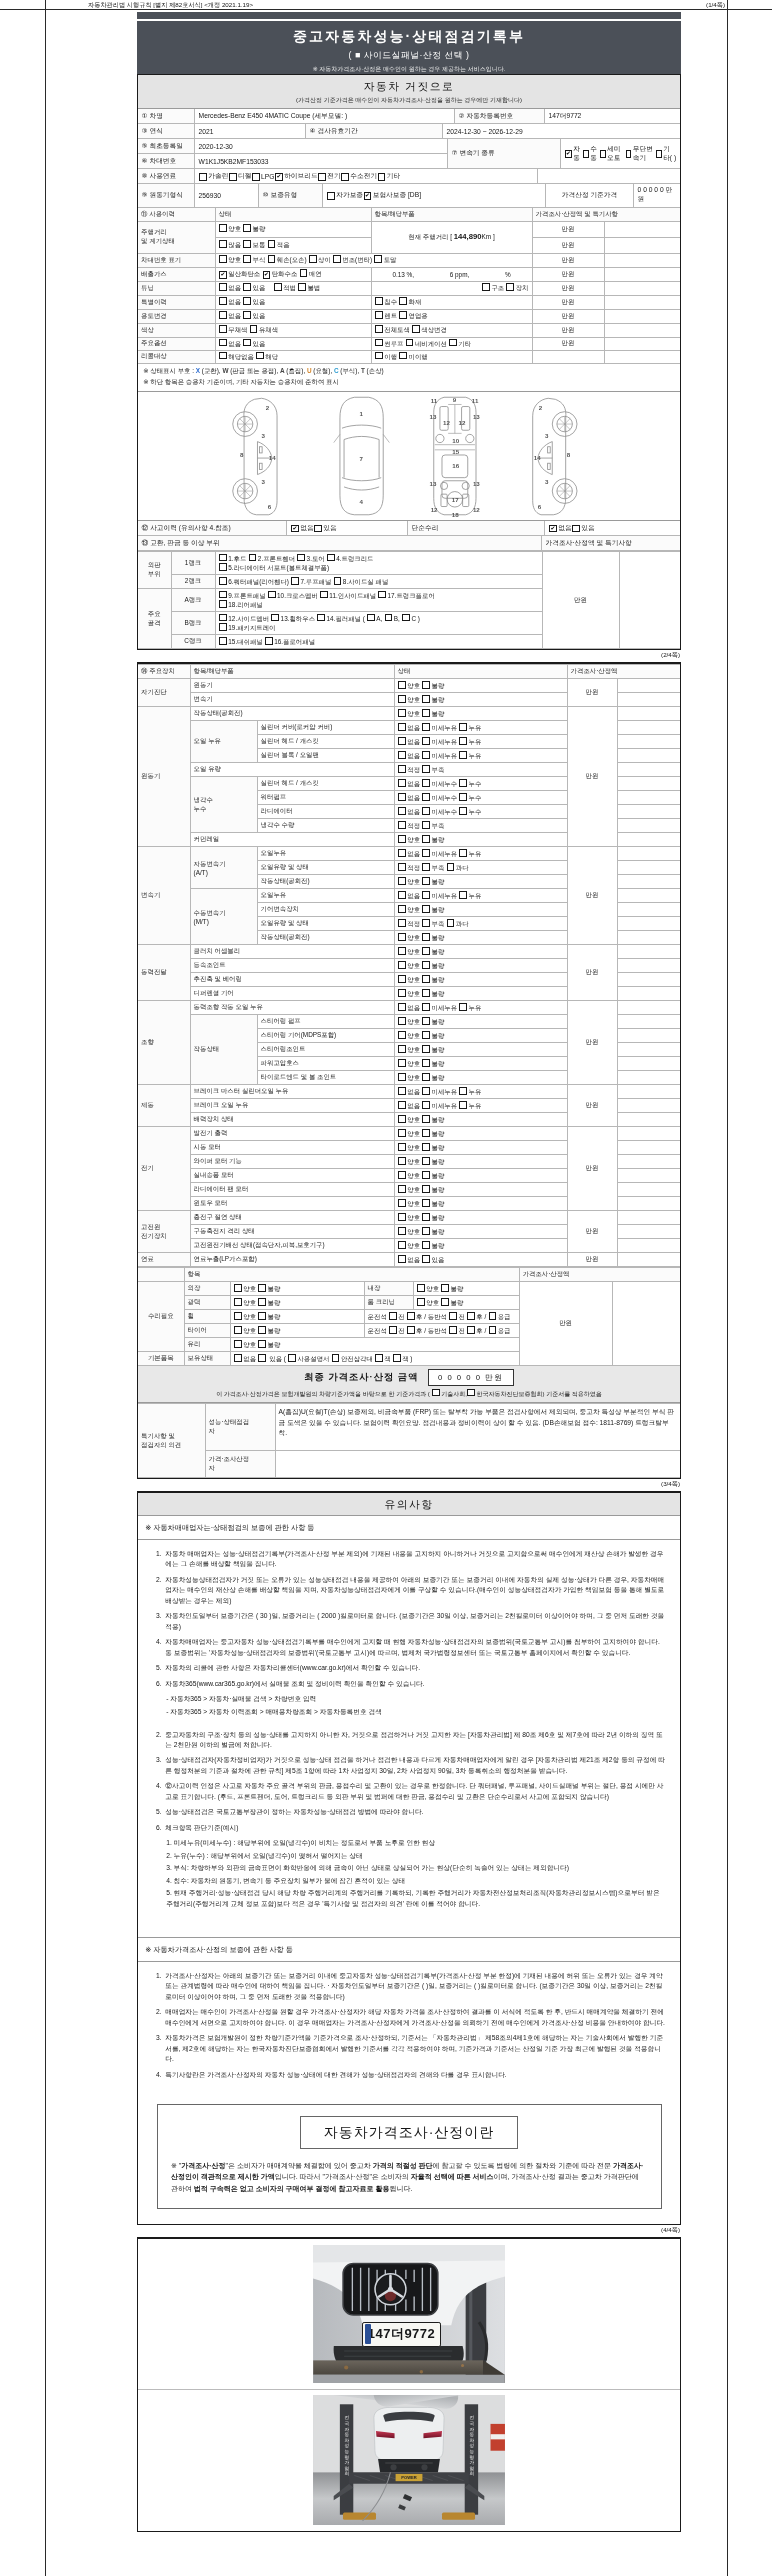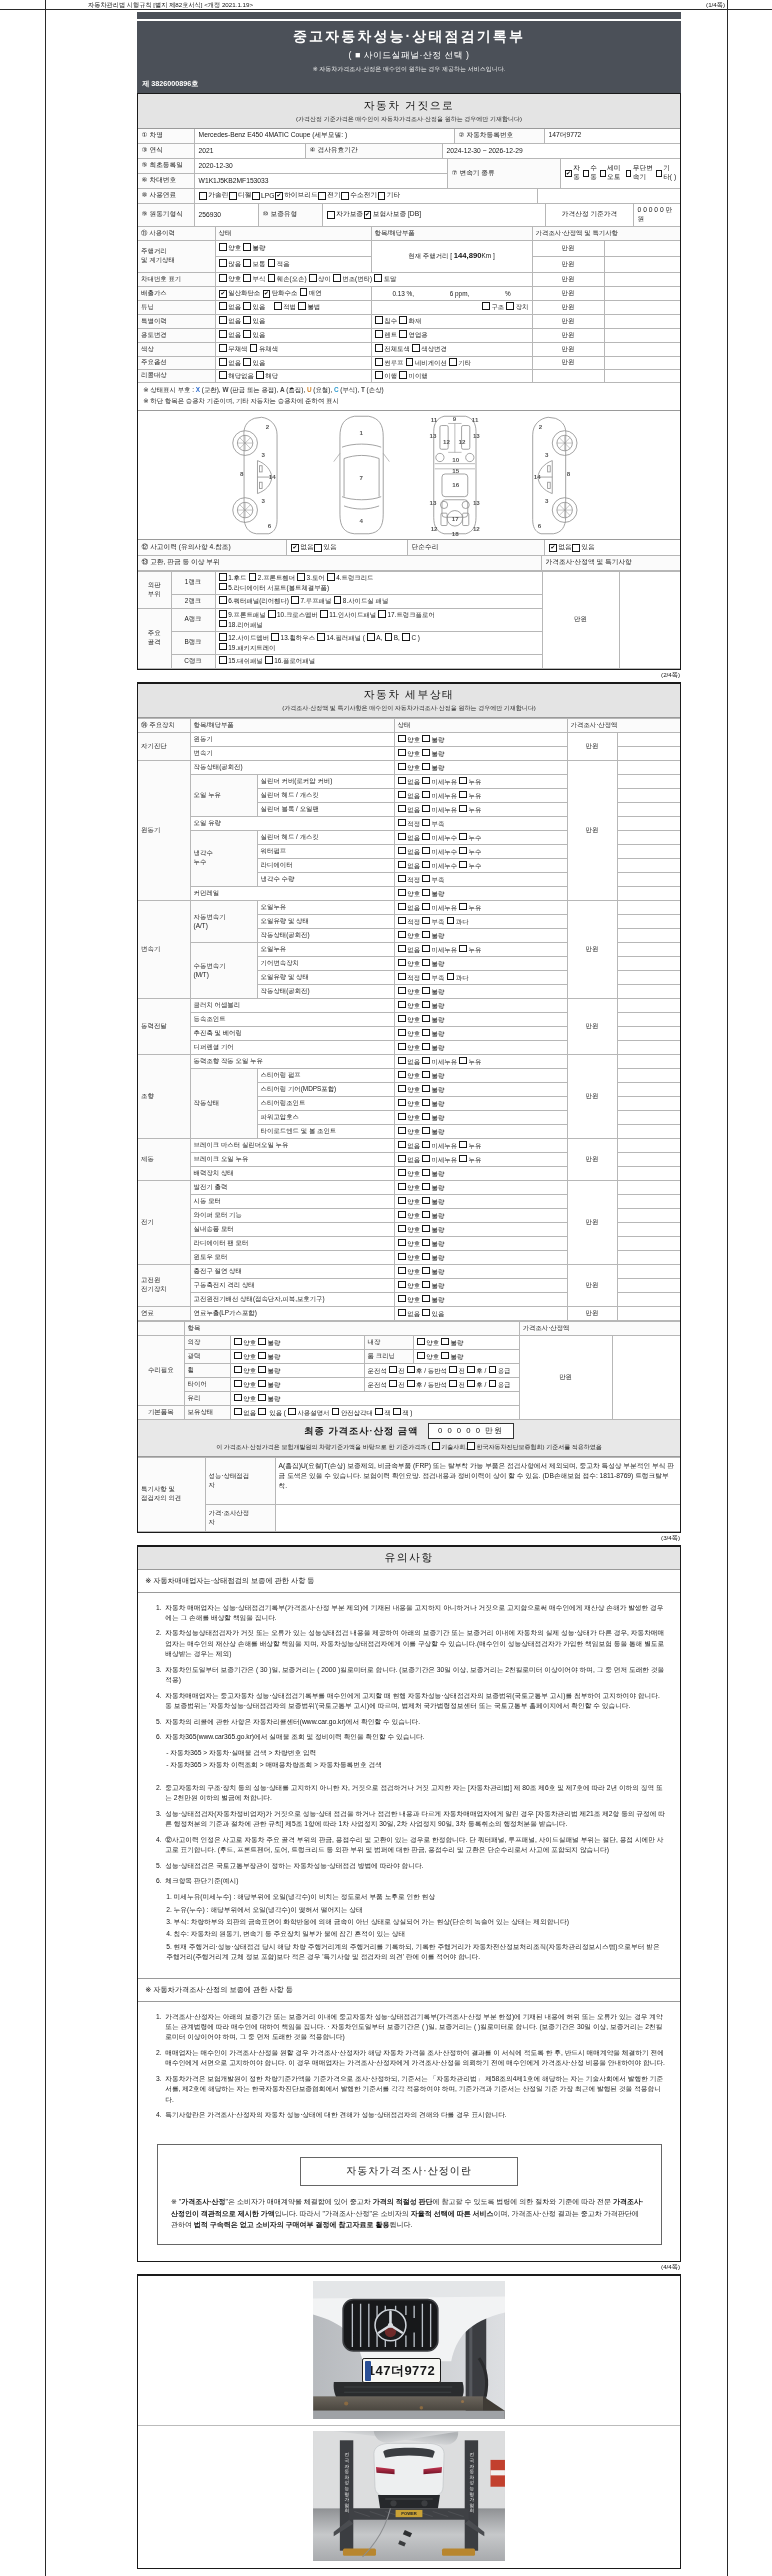--- a/index.html
+++ b/index.html
@@ -47,27 +47,27 @@
   .note2{font-size:6.4px;padding:1px 5.2px 3.6px}
   .notesbox{border-bottom:0.5px solid #9a9a9a}
   .diagwrap{border-bottom:0.5px solid #9a9a9a;padding:2.1px 0;text-align:center}
   .bigband{background:#e8e8e8;border-bottom:0.5px solid #9a9a9a;padding:3.1px 0 3.6px;text-align:center}
   .bigband .row1{display:flex;justify-content:center;align-items:center;gap:9.3px}
   .bigband .t{font-size:9.3px;font-weight:bold;letter-spacing:1px}
   .bigband .amt{border:1px solid #333;background:#fff;padding:2.1px 9.3px;font-size:7.7px;letter-spacing:1.5px}
   .bigband .sub{font-size:6px;margin-top:3.1px}
   
   .subhead{font-size:7.2px;padding:6.2px 7.2px;border-bottom:0.5px solid #9a9a9a}
-  .subhead.btop{border-top:0.5px solid #9a9a9a;margin-top:8px}
+  .subhead.btop{border-top:0.5px solid #9a9a9a;margin-top:21px}
   .nlist{padding:4.1px 5.2px 5.2px}
   .ni{display:flex;margin:5.2px 7.2px;font-size:6.7px;line-height:1.55}
   .ni .nn{flex:none;width:11.3px;margin-right:3.6px;text-align:right}
   .ni.tight{margin:2.1px 7.2px 2.1px 23px}
   .defbox{border:0.8px solid #666;margin:13.4px 18.5px 15.5px;padding:11.3px 13.4px 13.4px;}
-  .defbox .tt{border:0.8px solid #666;width:216px;margin:0 auto;text-align:center;padding:6.7px 0;font-size:10px;letter-spacing:1px}
+  .defbox .tt{border:0.8px solid #666;width:216px;margin:0 auto;text-align:center;padding:6.7px 0;font-size:14px;letter-spacing:1px}
   .defbox .tx{font-size:7px;line-height:1.65;margin-top:10.3px}
   
   .photorow{padding:5.2px 0;text-align:center;border-bottom:0.5px solid #bbb}
   .photorow:last-child{border-bottom:none}
   .photo{position:relative;display:inline-block;background:#c9cbce;overflow:hidden}
   .plate-big{position:absolute;left:49px;top:77px;width:77px;height:23px;border:1px solid #1c1c1c;border-radius:2.1px;
      background:#f7f7f3;display:flex;align-items:center;justify-content:center;font-size:13px;font-weight:bold;color:#17181a;letter-spacing:0.5px}
   .plate-big .eu{position:absolute;left:1.5px;top:1.5px;bottom:1.5px;width:6.7px;background:#2a4f96;border-radius:1px}
   .postlabel{position:absolute;top:17.5px;width:8.2px;color:#f2f2f2;font-size:4.6px;line-height:1.55;
      writing-mode:vertical-rl;text-orientation:upright;letter-spacing:1px;text-align:center}
@@ -83,21 +83,20 @@
 <div class="topnote">자동차관리법 시행규칙 [별지 제82호서식] &lt;개정 2021.1.19&gt;</div>
 <div class="pg1">(1/4쪽)</div>
 
 <div id="col">
 
   <div id="hdr">
     <div class="wline"></div>
     <div class="t">중고자동차성능·상태점검기록부</div>
     <div class="s">( ■ 사이드실패널·산정 선택 )</div>
     <div class="n">※ 자동차가격조사·산정은 매수인이 원하는 경우 제공하는 서비스입니다.</div>
-    <div class="doc">제 3826000896호</div>
   </div>
 
   <div class="block" style="border-top-width:0">
     <div class="sechead">
       <div class="t">자동차 거짓으로</div>
       <div class="s">(가격산정 기준가격은 매수인이 자동차가격조사·산정을 원하는 경우에만 기재합니다)</div>
     </div>
     <div id="t-basic">
         <div class="frow">
           <div class="fcell lblc" style="width: 57px; flex: 0 0 auto;">① 차명</div>
@@ -381,24 +380,20 @@
               <td class="lbl c" style="height: 14px;">C랭크</td>
               <td><span class="cb"></span>15.대쉬패널  <span class="cb"></span>16.플로어패널</td>
             </tr>
           </tbody>
         </table>
       </div>
   </div>
   <div class="pageno">(2/4쪽)</div>
 
   <div class="block">
-    <div class="sechead">
-      <div class="t">자동차 세부상태</div>
-      <div class="s">(가격조사·산정액 및 특기사항은 매수인이 자동차가격조사·산정을 원하는 경우에만 기재합니다)</div>
-    </div>
     <div id="t-detail">
         <table class="cgrid">
           <colgroup>
             <col style="width:52px">
             <col style="width:67px">
             <col style="width:137px">
             <col style="width:173px">
             <col style="width:50px">
             <col>
           </colgroup>

